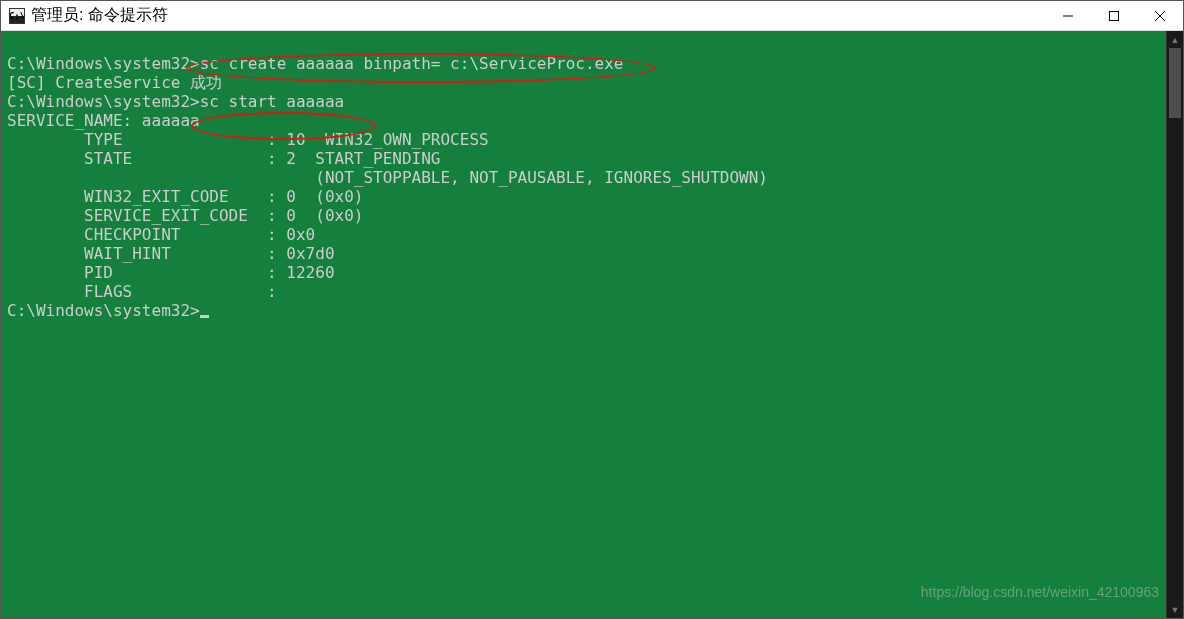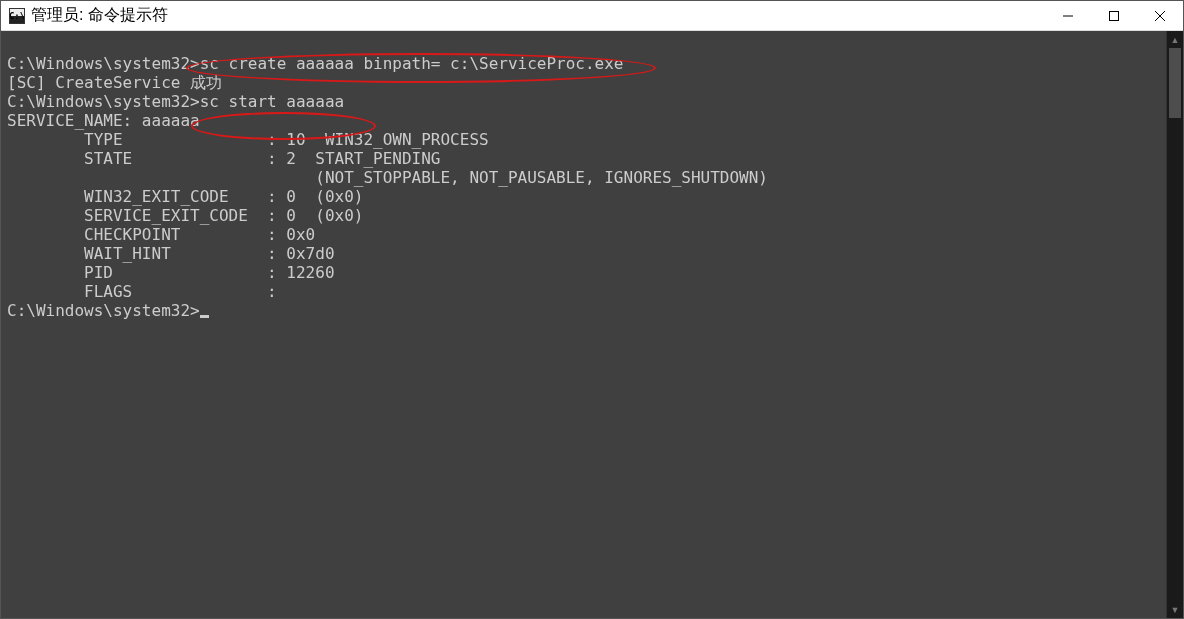--- a/index.html
+++ b/index.html
@@ -65,21 +65,21 @@
       cursor: pointer;
     }
     .terminal-container {
       flex: 1;
       display: flex;
       background: #000;
       position: relative;
     }
     .terminal {
       flex: 1;
-      background: #404040;
+      background: #15803d;
       color: #ccc;
       font-family: "NSimSun", "SimSun", "Consolas", monospace;
       font-size: 16px;
       line-height: 19px;
       padding: 4px 6px 4px 6px;
       white-space: pre;
       position: relative;
       overflow: hidden;
     }
     .scrollbar {
@@ -171,14 +171,15 @@
       <div class="highlight-ellipse" style="top:22px;left:185px;width:470px;height:30px;"></div>
       <div class="highlight-ellipse" style="top:81px;left:190px;width:185px;height:28px;"></div>
     </div>
 
     <div class="scrollbar">
       <div class="scrollbar-btn up">▲</div>
       <div class="scrollbar-thumb"></div>
       <div class="scrollbar-btn down">▼</div>
     </div>
 
+    <div class="watermark">https://blog.csdn.net/weixin_42100963</div>
   </div>
 </div>
 
 </body></html>

